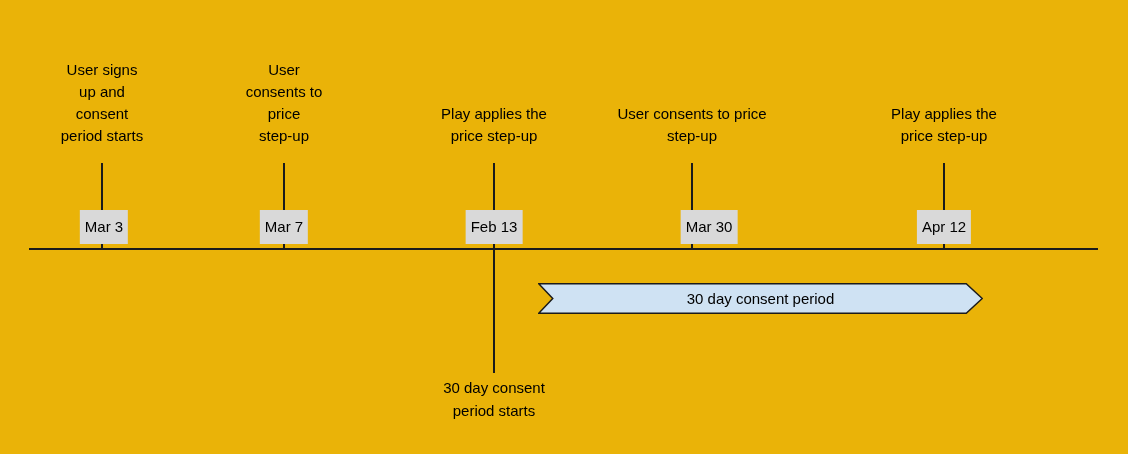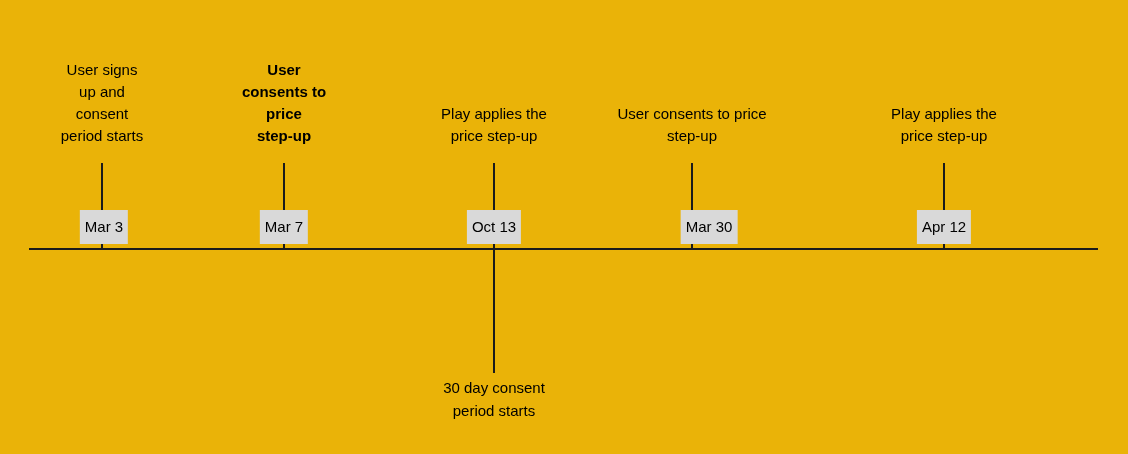--- a/index.html
+++ b/index.html
@@ -93,44 +93,50 @@
 
 <div class="canvas">
 
   <div class="event-label" style="left:102px;">User signs
 up and
 consent
 period starts</div>
   <div class="tick" style="left:101px;"></div>
   <div class="date-label" style="left:104px;">Mar 3</div>
 
-  <div class="event-label" style="left:284px;font-weight:bold;">User
+  <div class="event-label" style="left:284px;">User
 consents to
 price
 step-up</div>
   <div class="tick" style="left:283px;"></div>
   <div class="date-label" style="left:284px;">Mar 7</div>
 
   <div class="event-label" style="left:494px;">Play applies the
 price step-up</div>
   <div class="tick" style="left:493px;"></div>
-  <div class="date-label" style="left:494px;">Oct 13</div>
+  <div class="date-label" style="left:494px;">Feb 13</div>
 
   <div class="event-label" style="left:692px;margin-top:44px;">User consents to price
 step-up</div>
   <div class="tick" style="left:691px;"></div>
   <div class="date-label" style="left:690px;margin-left:19px;">Mar 30</div>
 
   <div class="event-label" style="left:944px;">Play applies the
 price step-up</div>
   <div class="tick" style="left:943px;"></div>
   <div class="date-label" style="left:944px;">Apr 12</div>
 
   <div class="axis"></div>
 
   <div class="ext-line"></div>
 
   <div class="callout">30 day consent
 period starts</div>
 
 
+  <div class="banner banner-2">
+    <svg width="445" height="31" viewBox="0 0 445 31">
+      <polygon points="0.75,0.75 428.25,0.75 444.25,15.5 428.25,30.25 0.75,30.25 14.75,15.5" fill="#cfe2f3"></polygon>
+    </svg>
+    <div class="banner-label">30 day consent period</div>
+  </div>
 
 </div>
 
 </body></html>

